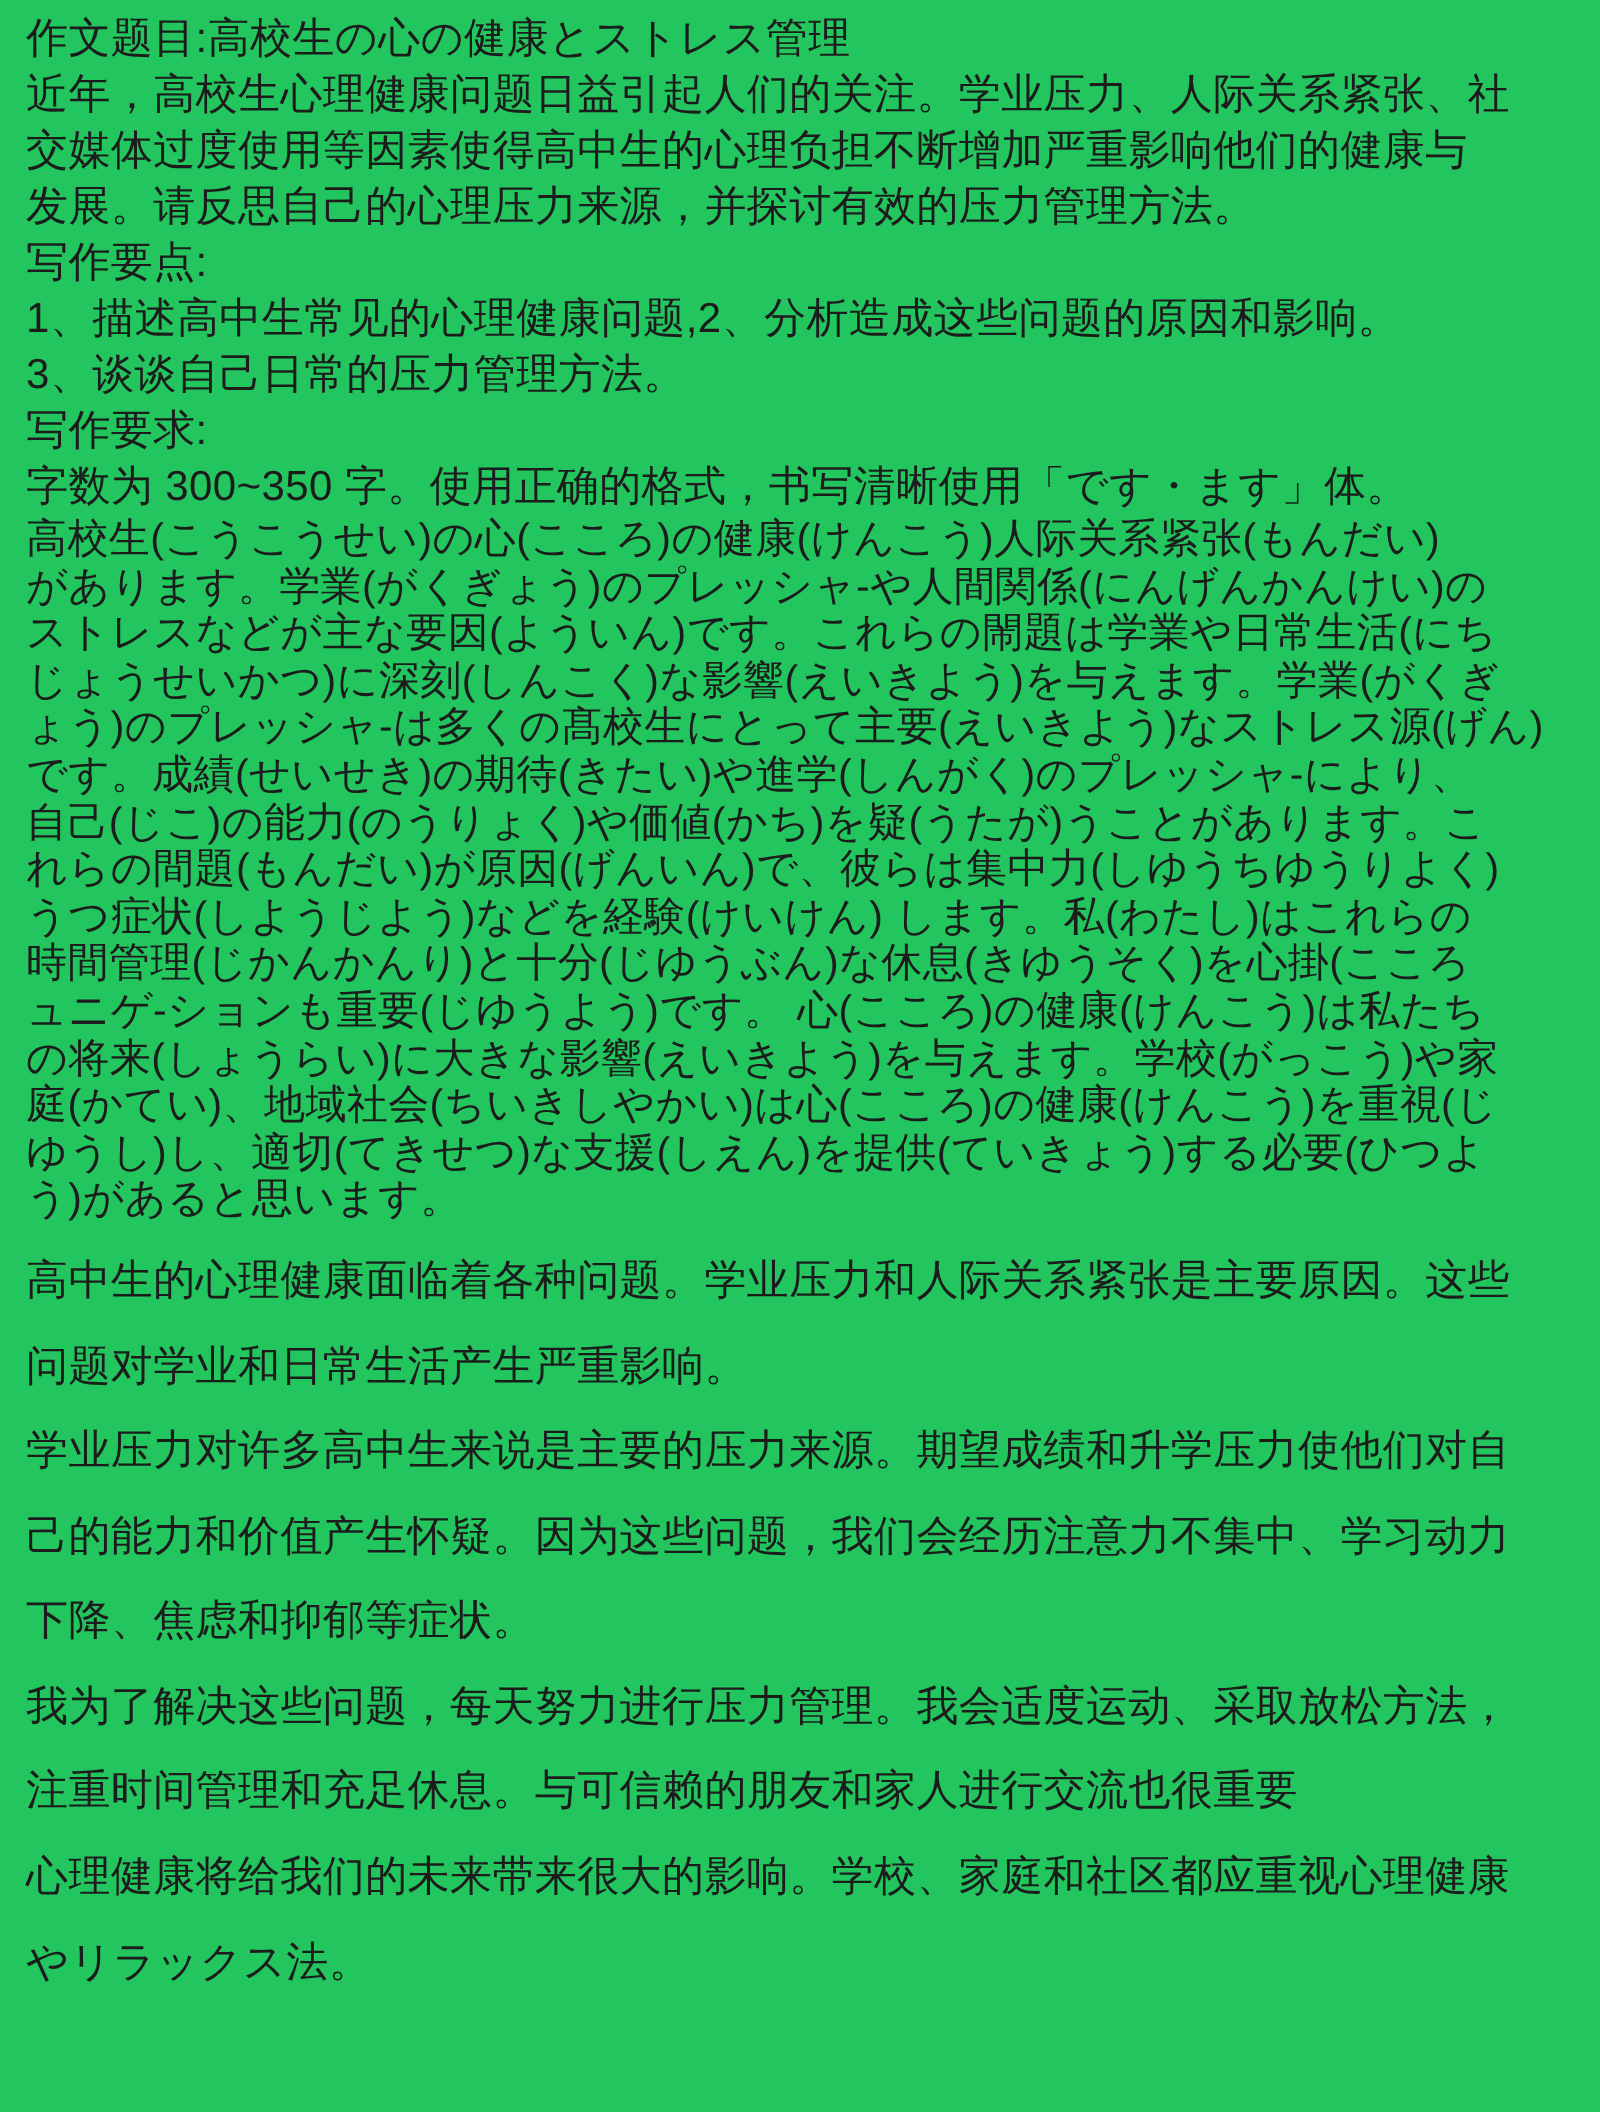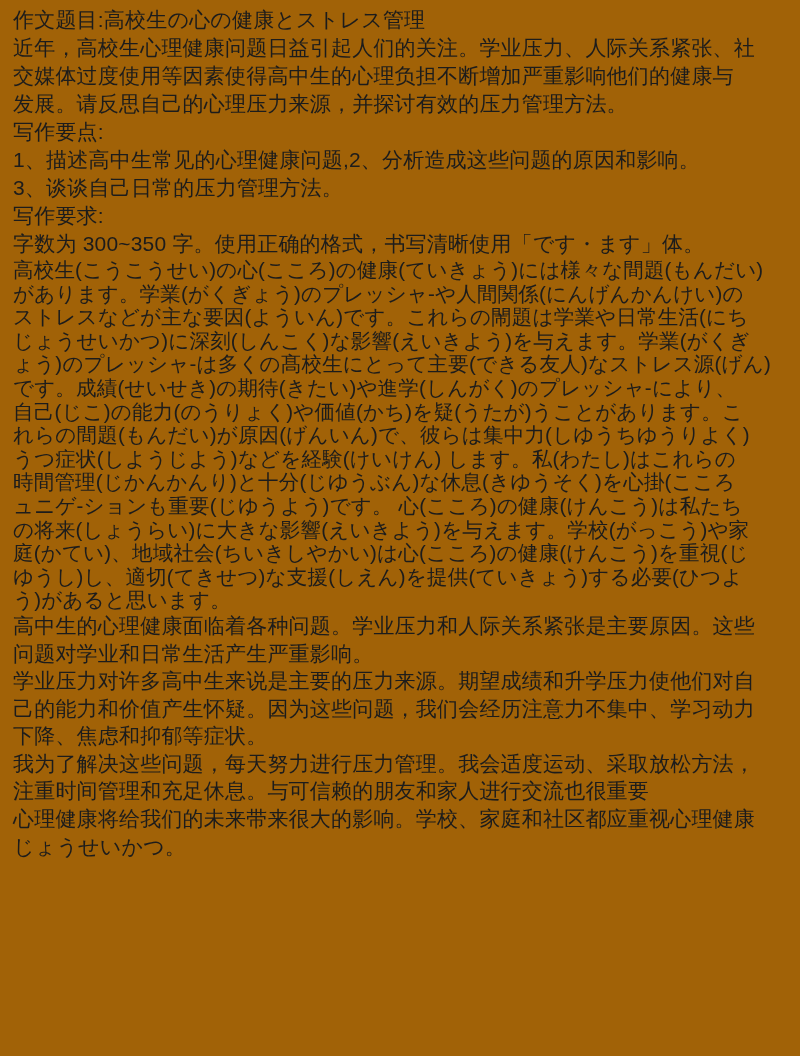--- a/index.html
+++ b/index.html
@@ -29,50 +29,51 @@
   }
   .block-jp .line {
     font-size: 20.5px;
     line-height: 23.6px;
     letter-spacing: 0.2px;
   }
   .block-cn .line {
     font-size: 21px;
     line-height: 27.6px;
     letter-spacing: 0.2px;
+    margin-top: 15px;
   }
 </style>
 </head>
 <body>
 
-<div class="page" style="background: #a16207; color: rgb(28, 28, 28);">
+<div class="page" style="background: #22c55e; color: rgb(28, 28, 28);">
 
   <div class="block-top">
     <div class="line">作文题目:高校生の心の健康とストレス管理</div>
     <div>
         <div class="line">近年，高校生心理健康问题日益引起人们的关注。学业压力、人际关系紧张、社</div>
         <div class="line">交媒体过度使用等因素使得高中生的心理负担不断增加严重影响他们的健康与</div>
         <div class="line">发展。请反思自己的心理压力来源，并探讨有效的压力管理方法。</div>
       </div>
     <div class="line">写作要点:</div>
     <div>
         <div class="line">1、描述高中生常见的心理健康问题,2、分析造成这些问题的原因和影响。</div>
         <div class="line">3、谈谈自己日常的压力管理方法。</div>
       </div>
     <div class="line">写作要求:</div>
     <div class="line">字数为 300~350 字。使用正确的格式，书写清晰使用「です・ます」体。</div>
   </div>
 
   <div class="block-jp">
     <div>
-        <div class="line">高校生(こうこうせい)の心(こころ)の健康(ていきょう)には様々な間題(もんだい)</div>
+        <div class="line">高校生(こうこうせい)の心(こころ)の健康(けんこう)人际关系紧张(もんだい)</div>
         <div class="line">があります。学業(がくぎょう)のプレッシャ-や人間関係(にんげんかんけい)の</div>
         <div class="line">ストレスなどが主な要因(よういん)です。これらの閙題は学業や日常生活(にち</div>
         <div class="line">じょうせいかつ)に深刻(しんこく)な影響(えいきよう)を与えます。学業(がくぎ</div>
-        <div class="line">ょう)のプレッシャ-は多くの髙校生にとって主要(できる友人)なストレス源(げん)</div>
+        <div class="line">ょう)のプレッシャ-は多くの髙校生にとって主要(えいきよう)なストレス源(げん)</div>
         <div class="line">です。成績(せいせき)の期待(きたい)や進学(しんがく)のプレッシャ-により、</div>
         <div class="line">自己(じこ)の能力(のうりょく)や価値(かち)を疑(うたが)うことがあります。こ</div>
         <div class="line">れらの間題(もんだい)が原因(げんいん)で、彼らは集中力(しゆうちゆうりよく)</div>
         <div class="line">うつ症状(しようじよう)などを経験(けいけん) します。私(わたし)はこれらの</div>
         <div class="line">時間管理(じかんかんり)と十分(じゆうぶん)な休息(きゆうそく)を心掛(こころ</div>
         <div class="line">ュニゲ-ションも重要(じゆうよう)です。 心(こころ)の健康(けんこう)は私たち</div>
         <div class="line">の将来(しょうらい)に大きな影響(えいきよう)を与えます。学校(がっこう)や家</div>
         <div class="line">庭(かてい)、地域社会(ちいきしやかい)は心(こころ)の健康(けんこう)を重視(じ</div>
         <div class="line">ゆうし)し、適切(てきせつ)な支援(しえん)を提供(ていきょう)する必要(ひつよ</div>
         <div class="line">う)があると思います。</div>
@@ -82,17 +83,17 @@
   <div class="block-cn">
     <div>
         <div class="line">高中生的心理健康面临着各种问题。学业压力和人际关系紧张是主要原因。这些</div>
         <div class="line">问题对学业和日常生活产生严重影响。</div>
         <div class="line">学业压力对许多高中生来说是主要的压力来源。期望成绩和升学压力使他们对自</div>
         <div class="line">己的能力和价值产生怀疑。因为这些问题，我们会经历注意力不集中、学习动力</div>
         <div class="line">下降、焦虑和抑郁等症状。</div>
         <div class="line">我为了解决这些问题，每天努力进行压力管理。我会适度运动、采取放松方法，</div>
         <div class="line">注重时间管理和充足休息。与可信赖的朋友和家人进行交流也很重要</div>
         <div class="line">心理健康将给我们的未来带来很大的影响。学校、家庭和社区都应重视心理健康</div>
-        <div class="line">じょうせいかつ。</div>
+        <div class="line">やリラックス法。</div>
       </div>
   </div>
 
 </div>
 
 </body></html>

